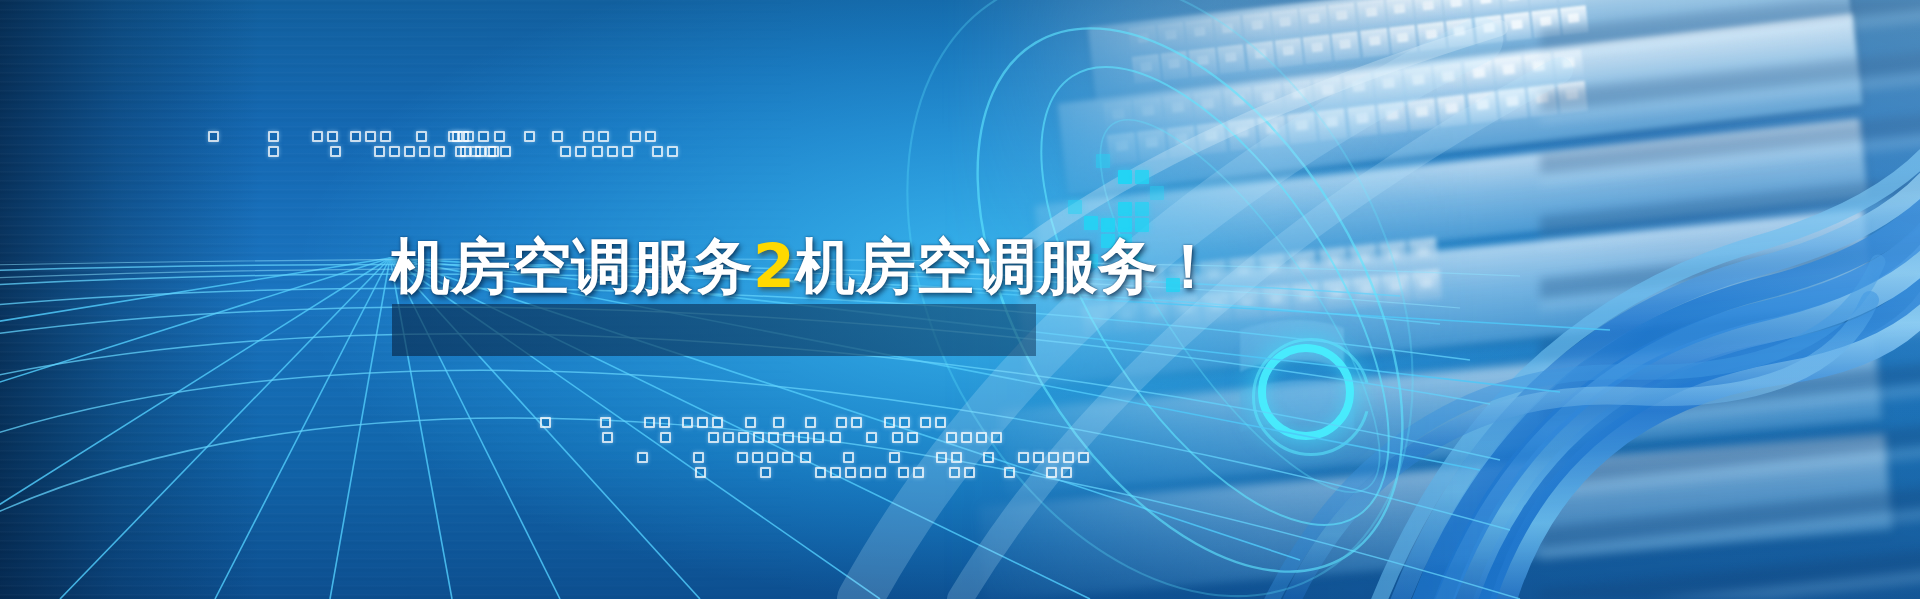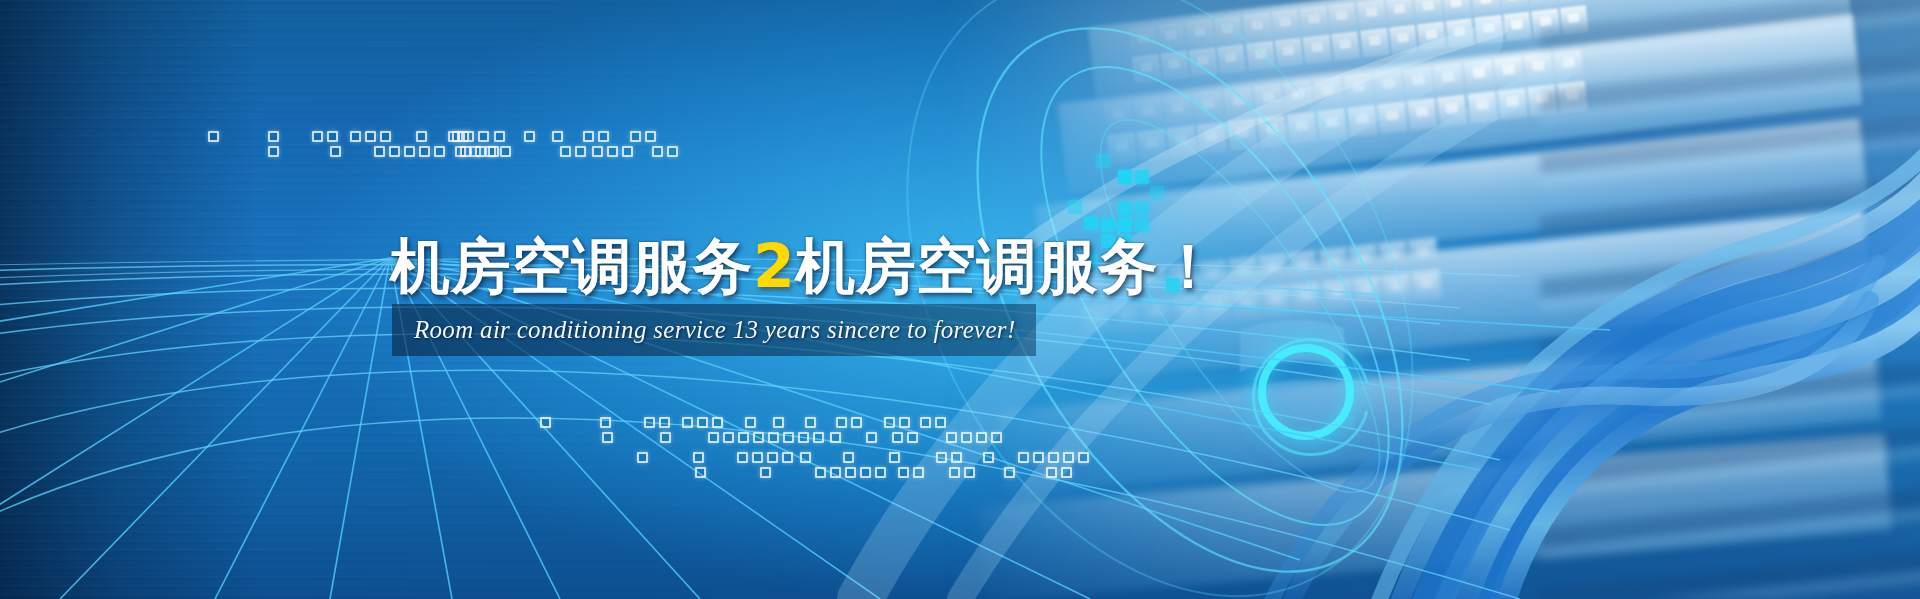--- a/index.html
+++ b/index.html
@@ -660,15 +660,14 @@
     <span class="msq" style="left:38px;top:82px;opacity:.8;"></span>
     <span class="msq" style="left:-4px;top:84px;opacity:.6;"></span>
     <span class="msq" style="left:78px;top:108px;opacity:.85;"></span>
     <span class="msq" style="left:8px;top:-16px;opacity:.5;"></span>
     <span class="msq" style="left:62px;top:16px;opacity:.45;"></span>
   </div>
 
   <h1 class="headline"><span>机房空调服务</span><span class="num">2</span><span>机房空调服务！</span></h1>
 
   <div class="subtitle-band"></div>
-  <div class="subtitle">Room air conditioning service 13 years sincere to forever!</div>
 
 </div>
 
 </body></html>

